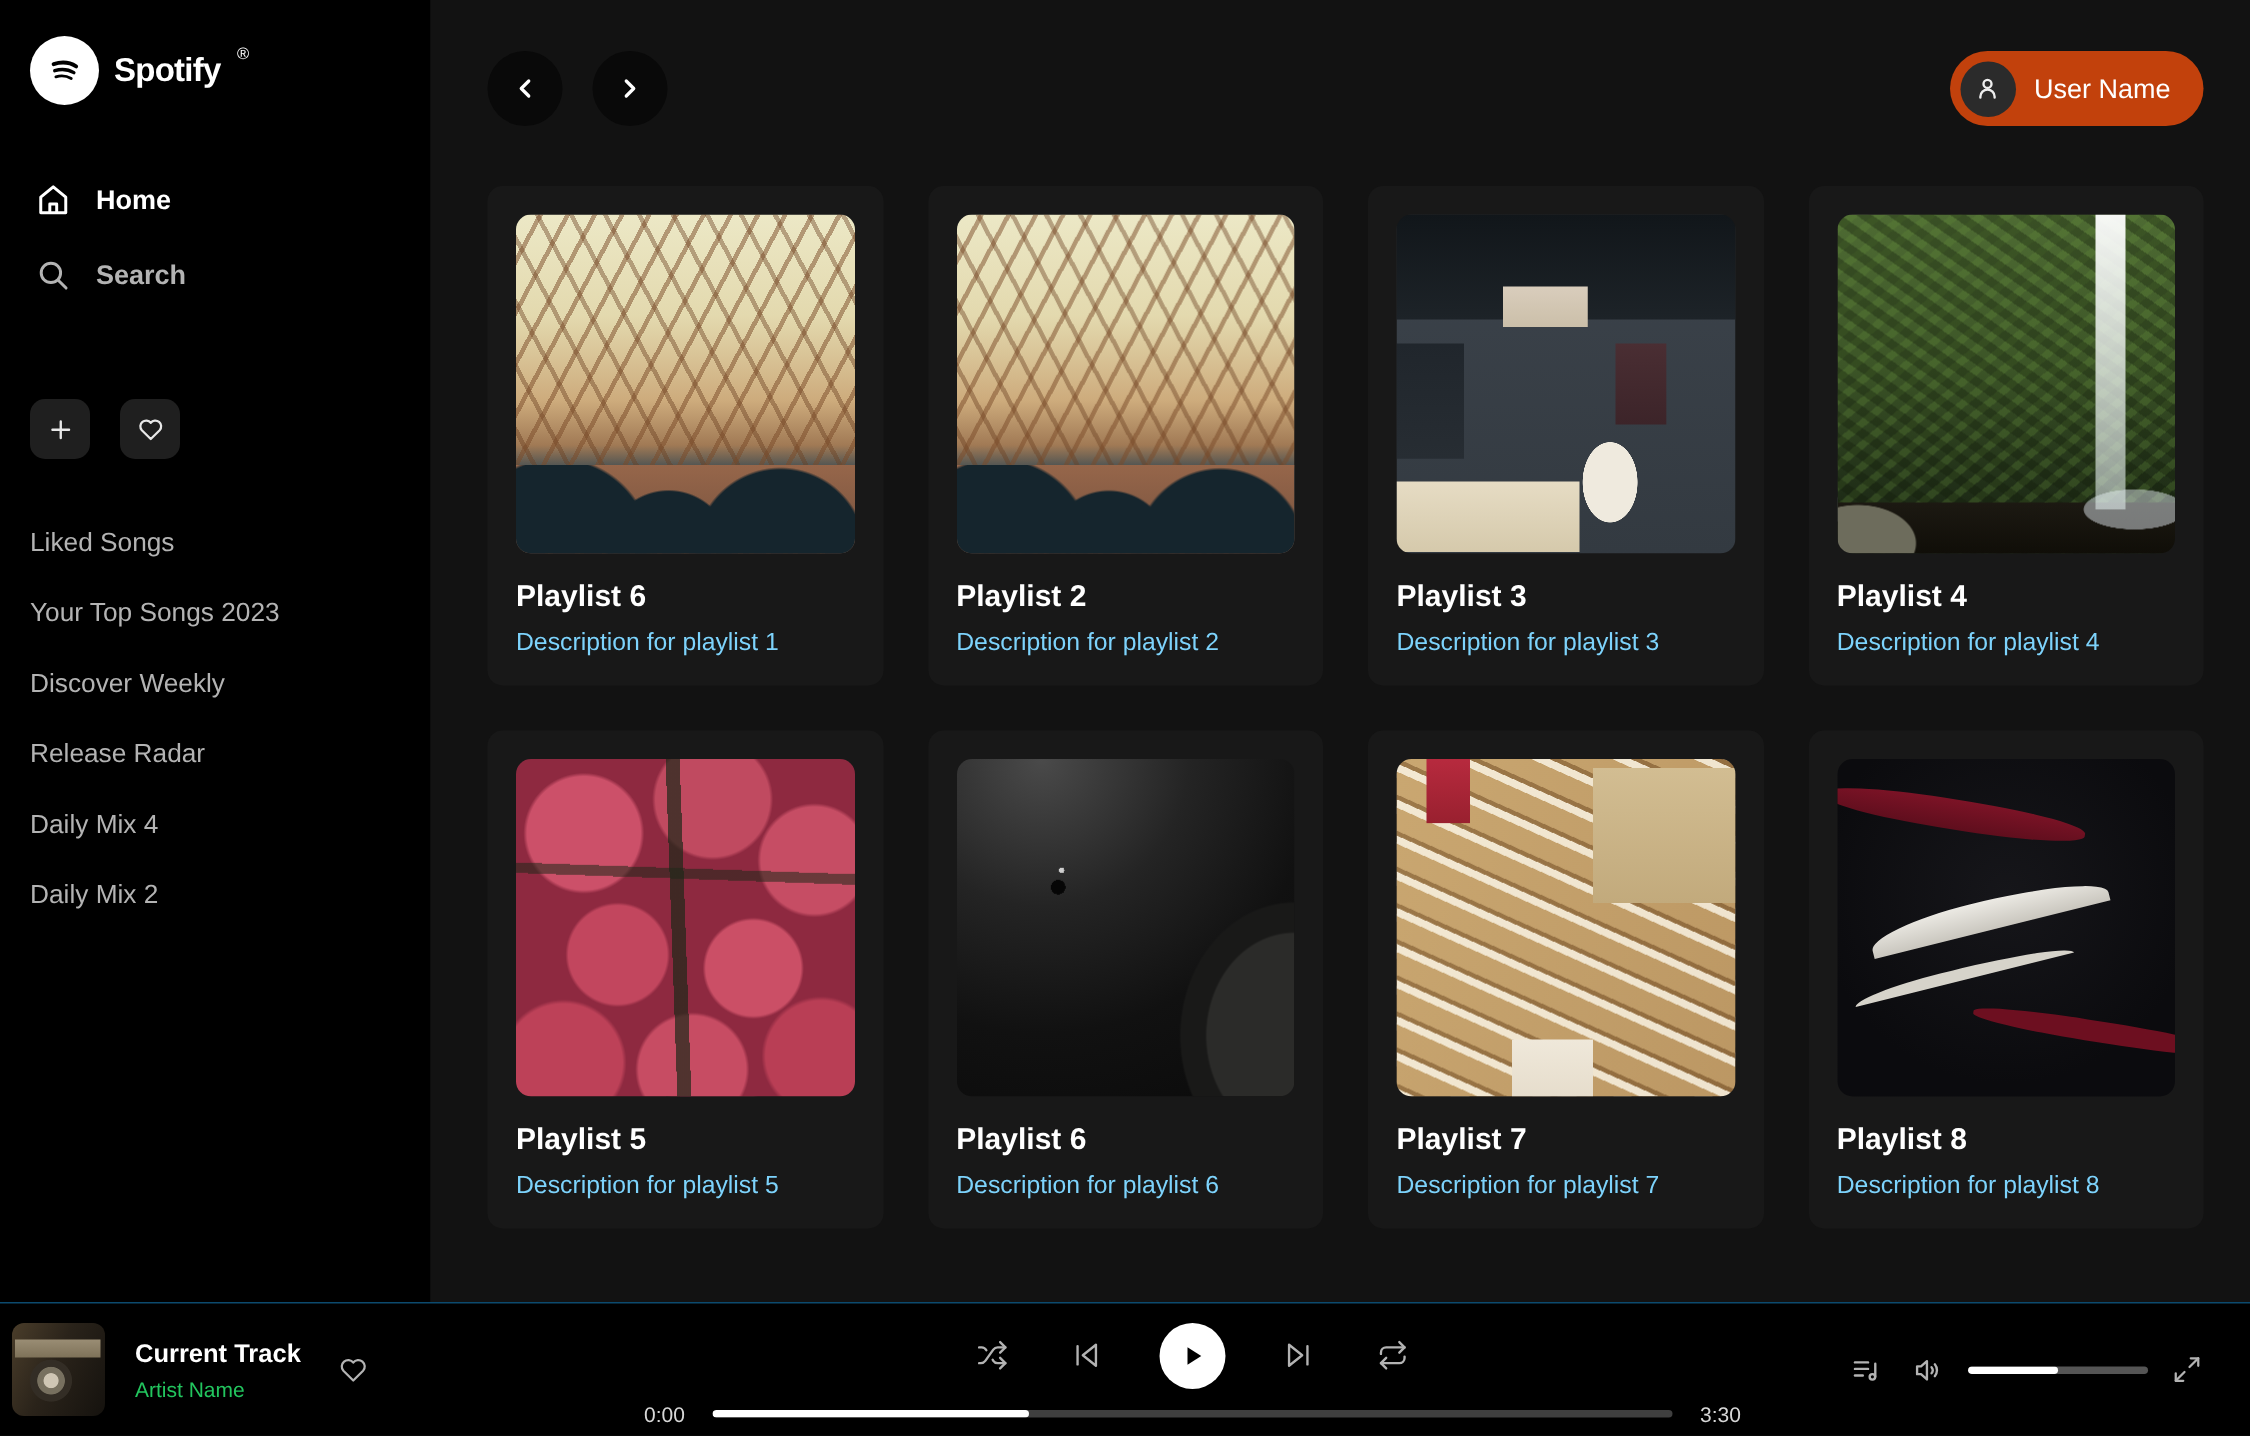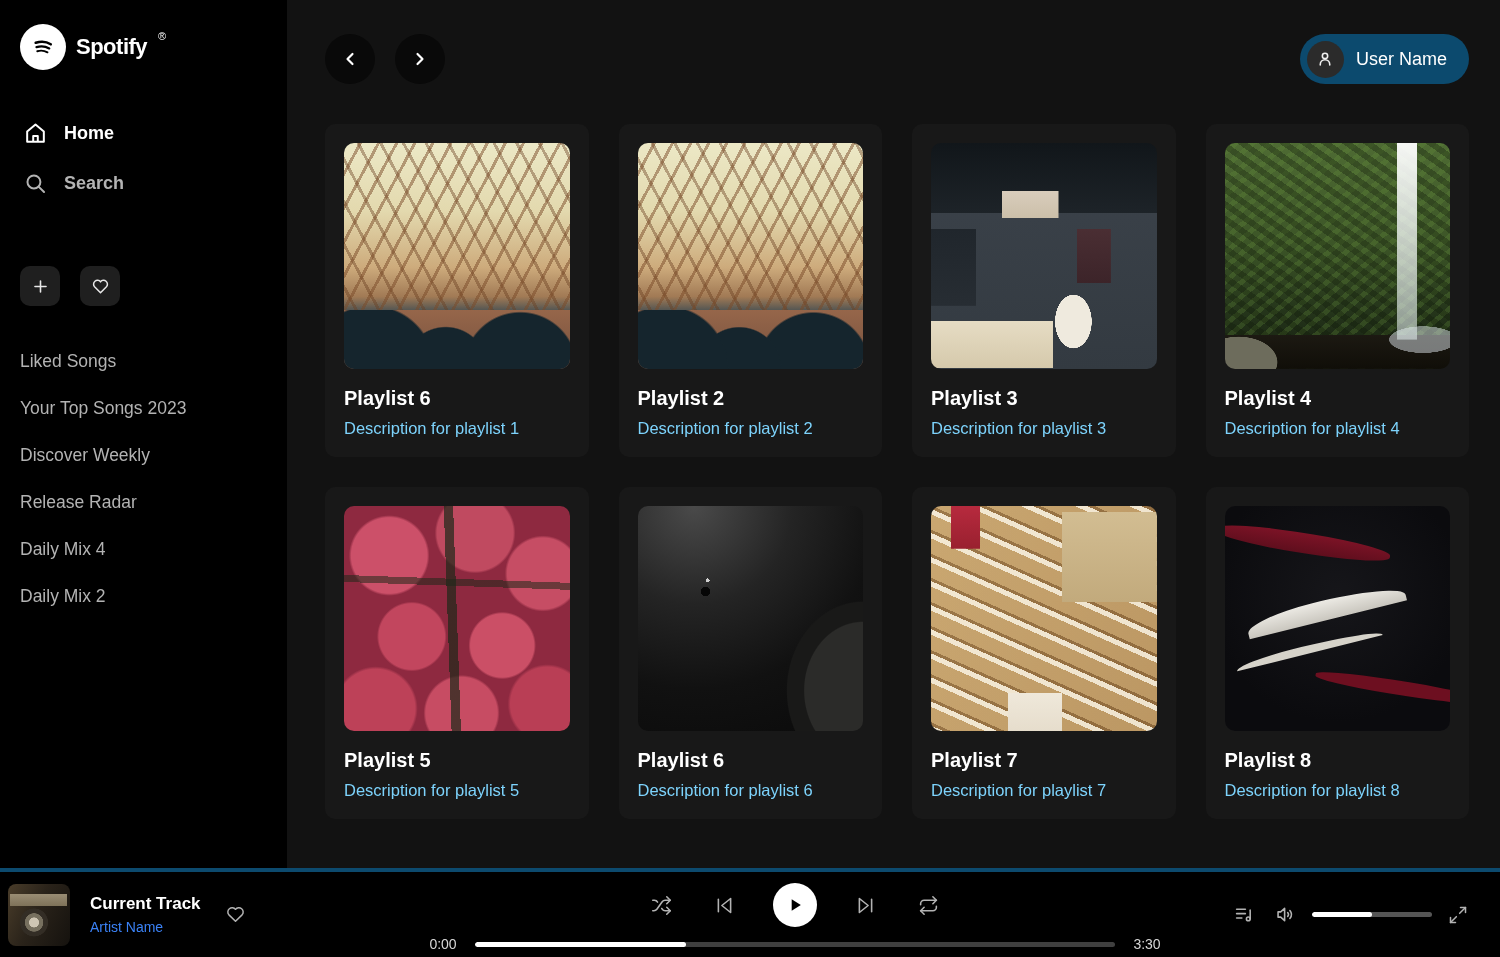--- a/index.html
+++ b/index.html
@@ -20,21 +20,21 @@
   .side-actions { margin-top:58px; display:flex; gap:20px; padding-left:2px; }
   .side-actions button { width:40px; height:40px; border:none; border-radius:10px; background:#1f1f1f; color:#e8e8e8; display:flex; align-items:center; justify-content:center; cursor:pointer; }
   .side-playlists { margin-top:32px; display:flex; flex-direction:column; }
   .pl-link { color:#b3b3b3; font-size:17.5px; text-decoration:none; padding:13px 2px; cursor:pointer; }
 
   
   .main { grid-row:1; grid-column:2; background:#121212; padding:34px 31px 0 38px; overflow:hidden; }
   .topbar { display:flex; align-items:center; justify-content:space-between; height:50px; }
   .nav-arrows { display:flex; gap:20px; }
   .circle-btn { width:50px; height:50px; border-radius:50%; border:none; background:#090909; color:#fff; display:flex; align-items:center; justify-content:center; cursor:pointer; }
-  .user-pill { display:flex; align-items:center; gap:12px; height:50px; padding:0 22px 0 7px; border:none; border-radius:25px; background:#0c4a6e; color:#fff; font-size:18px; cursor:pointer; }
+  .user-pill { display:flex; align-items:center; gap:12px; height:50px; padding:0 22px 0 7px; border:none; border-radius:25px; background:#c2410c; color:#fff; font-size:18px; cursor:pointer; }
   .avatar { width:37px; height:37px; border-radius:50%; background:#2b2b2b; display:flex; align-items:center; justify-content:center; color:#eee; }
   .grid { margin-top:40px; display:grid; grid-template-columns:repeat(4,1fr); gap:30px; }
   .card { background:#181818; border-radius:10px; padding:19px; cursor:pointer; }
   .art { position:relative; width:100%; aspect-ratio:1/1; border-radius:10px; overflow:hidden; }
   .card h3 { margin-top:18px; font-size:20px; font-weight:700; color:#fff; }
   .card p { margin-top:9px; font-size:16.5px; color:#7dd3fc; }
 
   
   .card:nth-child(1) .art, .card:nth-child(2) .art {
     background:
@@ -105,31 +105,31 @@
     background:linear-gradient(#eceae4,#c9c6be); border-radius:60% 80% 40% 50% / 100% 100% 0 0;
     transform:rotate(-14deg); box-shadow:-26px 34px 0 -6px #d6d3ca;
   }
   .card:nth-child(8) .art::after {
     content:""; position:absolute; left:-4%; top:12%; width:78%; height:9%;
     background:linear-gradient(#7c1326,#5f0e1d); border-radius:45%;
     transform:rotate(9deg); box-shadow:118px 128px 0 -3px #6d0f20;
   }
 
   
-  .player { grid-row:2; grid-column:1 / span 2; background:#000; border-top:4px solid #0c4a6e; display:flex; align-items:center; padding:0 28px 0 8px; }
+  .player { grid-row:2; grid-column:1 / span 2; background:#000; border-top:1px solid #0c4a6e; display:flex; align-items:center; padding:0 28px 0 8px; }
   .now-playing { display:flex; align-items:center; gap:20px; width:372px; flex:0 0 auto; }
   .album-art { width:62px; height:62px; border-radius:8px; flex:0 0 auto;
     background:
       linear-gradient(#9a8d74,#7d7158) no-repeat 50% 22% / 92% 20%,
       radial-gradient(circle at 42% 62%, #cfc6b4 0 9%, #77705f 10% 17%, #332d25 18% 26%, transparent 27%),
       linear-gradient(115deg,#4a3d2a 0%,#2a231a 45%,#15120e 100%);
   }
   .track-meta { display:flex; flex-direction:column; gap:5px; }
   .track-title { font-size:17px; font-weight:700; color:#fff; }
-  .track-artist { font-size:14px; color:#3b82f6; }
+  .track-artist { font-size:14px; color:#22c55e; }
   .icon-btn { background:none; border:none; color:#b3b3b3; display:flex; align-items:center; justify-content:center; cursor:pointer; padding:4px; }
   .player-center { flex:1; display:flex; flex-direction:column; align-items:center; gap:9px; padding-top:6px; }
   .controls { display:flex; align-items:center; gap:34px; }
   .play-btn { width:44px; height:44px; border-radius:50%; border:none; background:#fff; color:#000; display:flex; align-items:center; justify-content:center; cursor:pointer; }
   .progress-row { display:flex; align-items:center; gap:14px; width:100%; max-width:740px;justify-content:space-between; }
   .time { font-size:14px; color:#d7d7d7; min-width:36px; text-align:center; }
   .track-bar { flex:1; height:5px; border-radius:3px; background:#3f3f3f; overflow:hidden; cursor:pointer; }
   .track-bar .fill { height:100%; background:#fff; border-radius:3px; }
   .player-right { display:flex; align-items:center; gap:12px; width:262px; flex:0 0 auto; justify-content:flex-end; }
   .volume-bar { width:120px; height:5px; border-radius:3px; background:#555; overflow:hidden; cursor:pointer; }

